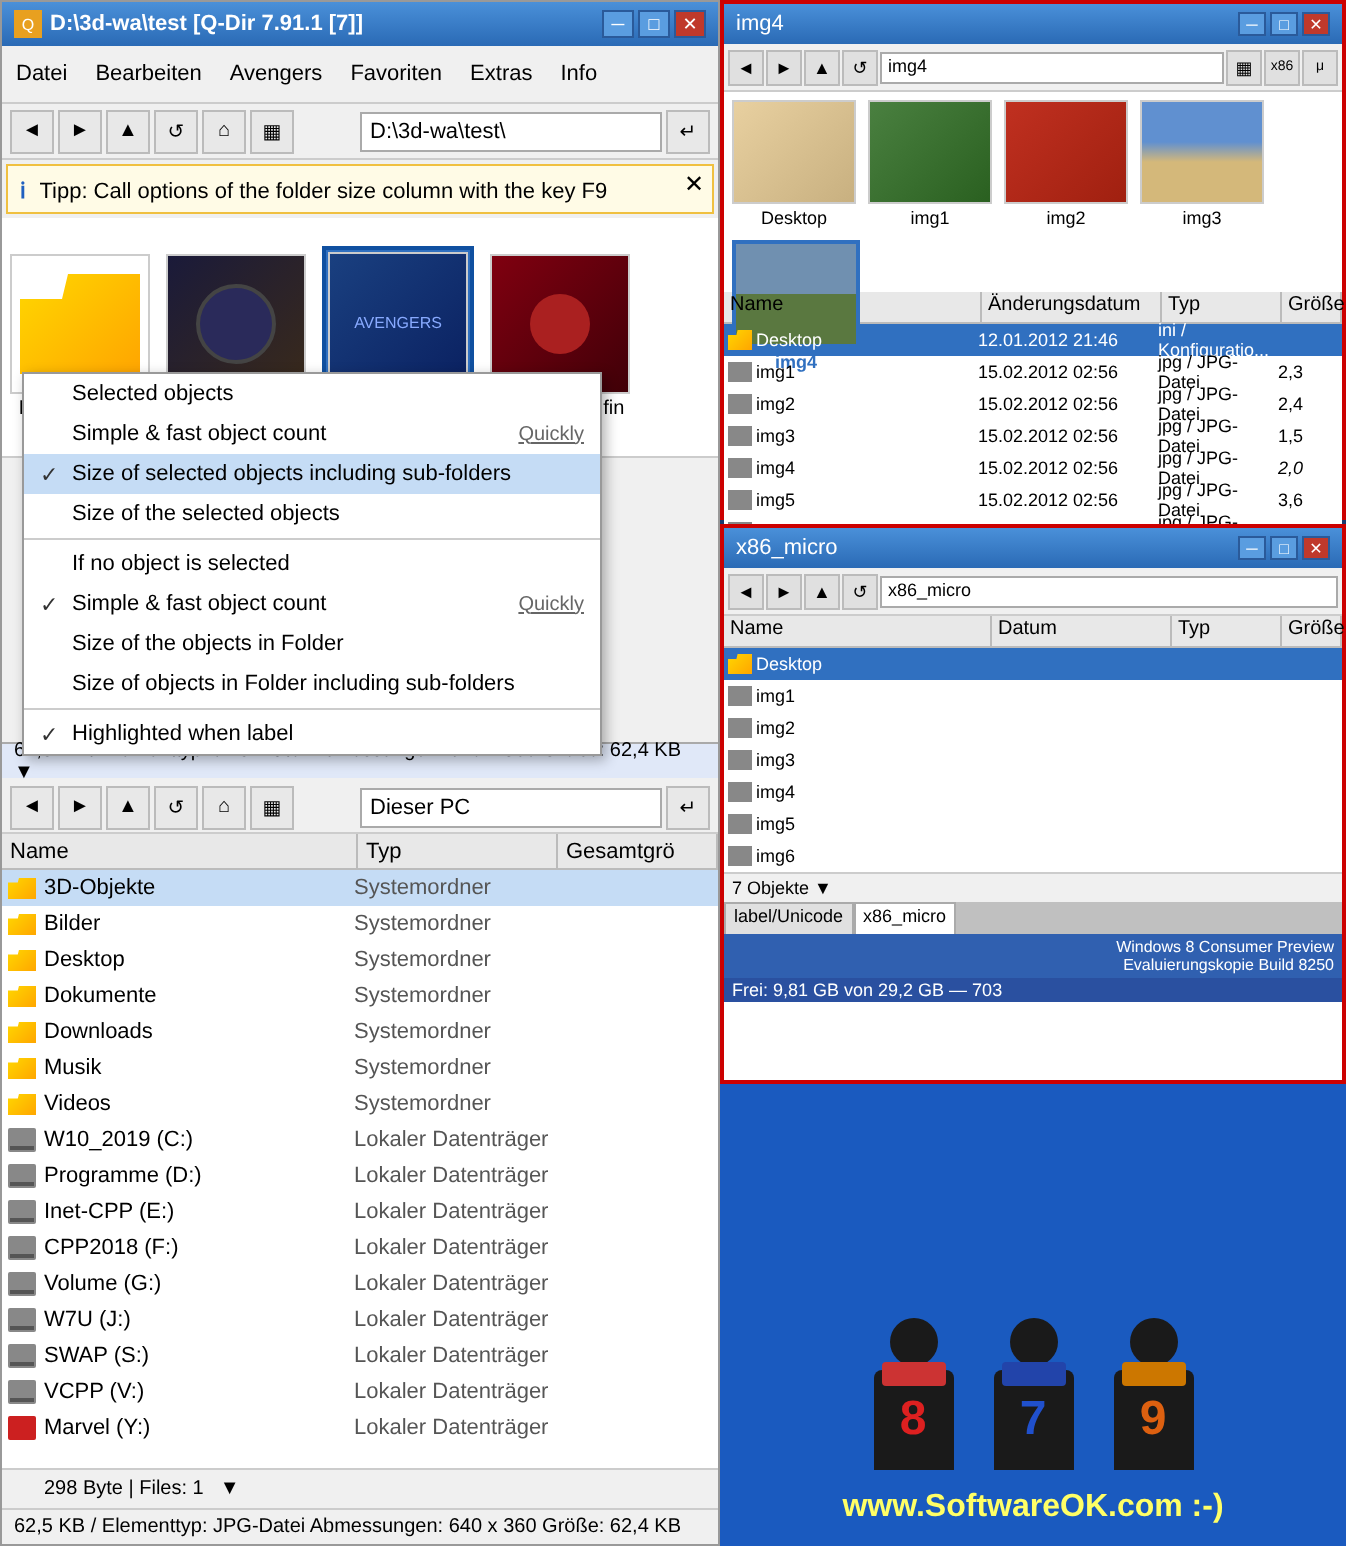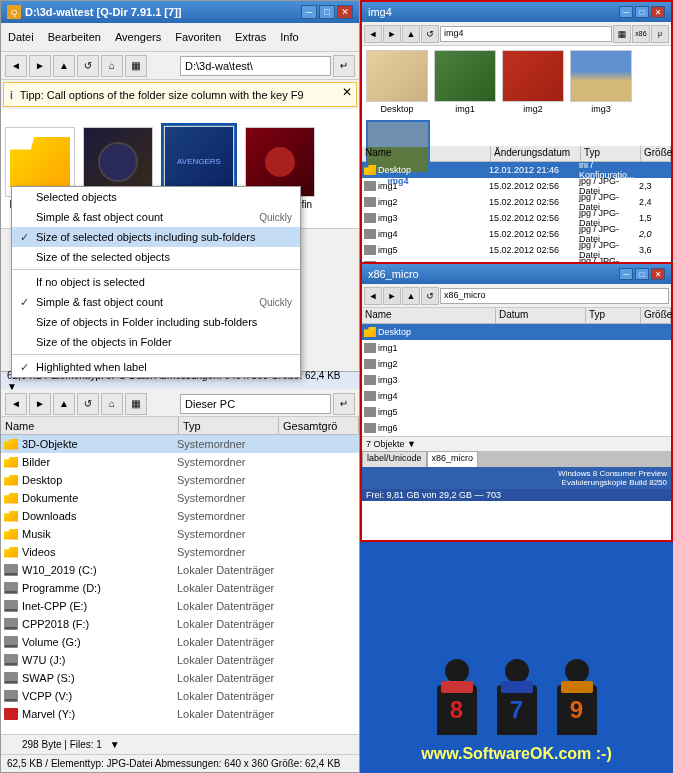--- a/index.html
+++ b/index.html
@@ -226,20 +226,21 @@
 
     .context-menu-sep {
       height: 1px;
       background: #ccc;
       margin: 2px 0;
     }
 
     .shortcut-text {
       color: #666;
       font-size: 10px;
+      text-decoration: underline;
     }
 
     
     .status-bar-small {
       background: #e0e8f8;
       border-top: 1px solid #aaa;
       padding: 2px 6px;
       font-size: 10px;
       height: 18px;
       display: flex;
@@ -703,24 +704,24 @@
     </div>
     <div class="context-menu-sep"></div>
     <div class="context-menu-item">
       <span>If no object is selected</span>
     </div>
     <div class="context-menu-item checked">
       <span>Simple &amp; fast object count</span>
       <span class="shortcut-text">Quickly</span>
     </div>
     <div class="context-menu-item">
+      <span>Size of the objects in Folder</span>
+    </div>
+    <div class="context-menu-item">
       <span>Size of objects in Folder including sub-folders</span>
-    </div>
-    <div class="context-menu-item">
-      <span>Size of the objects in Folder</span>
     </div>
     <div class="context-menu-sep"></div>
     <div class="context-menu-item checked">
       <span>Highlighted when label</span>
     </div>
   </div>
 
   <div class="status-bar-small" style="position:absolute;top:370px;left:0;right:0;">
     <span>62,5 KB / Elementtyp: JPG-Datei Abmessungen: 640 x 360 Größe: 62,4 KB ▼</span>
   </div>

